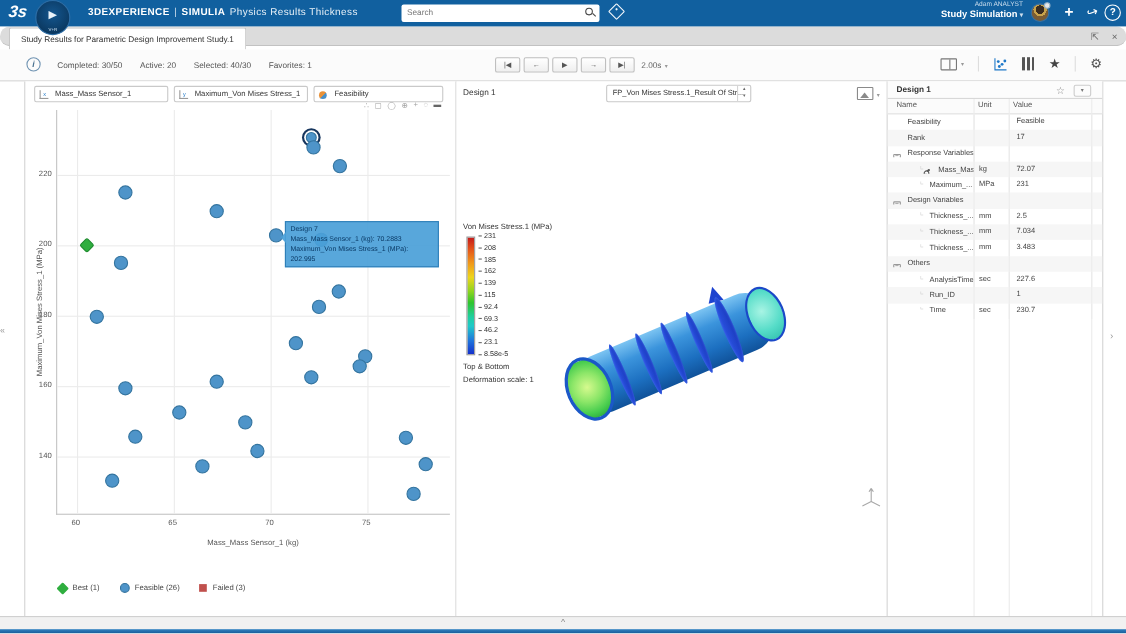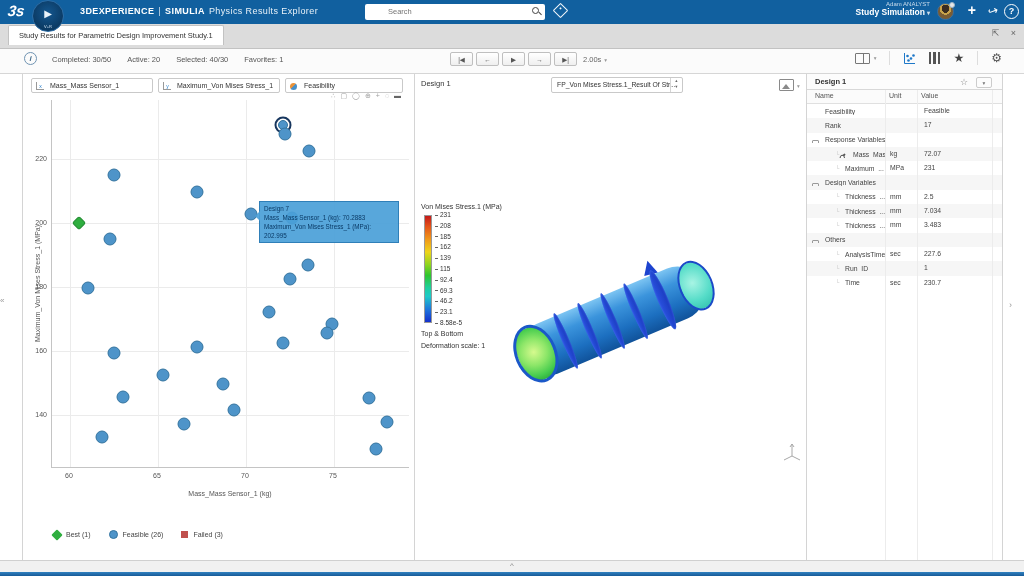--- a/index.html
+++ b/index.html
@@ -13,39 +13,39 @@
   .compass { position:absolute; left:32px; top:0px; width:32px; height:32px; border-radius:50%;
              background:radial-gradient(circle at 50% 40%, #14568e 0%, #0b3a63 70%, #082c4e 100%);
              border:1px solid #2d6da5; z-index:30; text-align:center; }
   .compass .play { color:#eaf3fa; font-size:10px; line-height:26px; }
   .compass .vr { position:absolute; left:0; right:0; bottom:2px; color:#cfe2f2; font-size:4px; }
   .brand { position:absolute; left:80px; top:6px; color:#fff; font-size:9px; letter-spacing:0.4px; }
   .brand b { font-weight:bold; }
   .brand .sep { margin:0 4px; color:#cfe0ee; }
   .brand .appname { font-weight:normal; color:#e8f1f8; margin-left:4px; }
   .searchbox { position:absolute; left:365px; top:4px; width:180px; height:16px; background:#fff; border-radius:2px; }
-  .searchbox input { position:absolute; left:23px; top:1px; width:155px; height:13px; border:none; outline:none; font-size:7.5px; color:#444; font-family:inherit; }
+  .searchbox input { position:absolute; left:5px; top:1px; width:155px; height:13px; border:none; outline:none; font-size:7.5px; color:#444; font-family:inherit; }
   .mag { position:absolute; right:6px; top:3px; width:7px; height:7px; border:1.4px solid #444; border-radius:50%; }
   .mag::after { content:""; position:absolute; left:5px; top:5px; width:4px; height:1.4px; background:#444; transform:rotate(45deg); }
   .tagicon { position:absolute; left:555px; top:5px; width:11px; height:11px; border:1.4px solid #f2f7fb; border-radius:1px; transform:rotate(45deg); }
   .tagicon::after { content:""; position:absolute; left:1.5px; top:1.5px; width:2px; height:2px; border-radius:50%; background:#f2f7fb; }
   .userblock { position:absolute; right:94px; top:1px; text-align:right; color:#fff; }
   .userblock .l1 { font-size:6px; color:#c9dcec; }
   .userblock .l2 { font-size:8.5px; font-weight:bold; }
   .userblock .chev { font-size:6px; color:#cfe0ee; margin-left:2px; }
   .avatar { position:absolute; right:70px; top:3px; width:17px; height:17px; border-radius:50%;
             background:radial-gradient(circle at 50% 32%, #3a2c20 0 4px, #c8a24a 4px 6px, #7a5c34 6px); border:1px solid #3c6f9e; }
   .avatar .badge { position:absolute; right:-2px; top:-2px; width:6px; height:6px; border-radius:50%; background:#e8e8e8; border:1px solid #9ab4c8; }
   .tb-ic { position:absolute; top:2px; color:#fff; font-size:14px; }
   .tb-plus { right:48px; font-weight:bold; }
   .tb-share { right:26px; font-size:12px; top:4px; transform:rotate(-20deg); }
   .tb-help { right:5px; top:4px; width:15px; height:15px; border:1.4px solid #fff; border-radius:50%; font-size:9px; font-weight:bold; text-align:center; line-height:13px; }
 
   
-  .tabbar { position:absolute; left:0; top:24px; width:1024px; height:25px; background:#dcdcdc; border-bottom:1px solid #c2c2c2; z-index:10; }
+  .tabbar { position:absolute; left:0; top:24px; width:1024px; height:18px; background:#dcdcdc; border-bottom:1px solid #c2c2c2; z-index:10;border-radius:9px; }
   .tab { position:absolute; left:8px; top:1px; height:20px; background:#fff; border:1px solid #c2c2c2; border-bottom:none; border-radius:2px 2px 0 0; padding:0 10px; font-size:7.5px; color:#333; line-height:19px; }
   .tab-actions { position:absolute; right:8px; top:4px; color:#666; font-size:9px; }
   .tab-actions span { margin-left:9px; cursor:default; }
 
   
   .toolbar { position:absolute; left:0; top:45px; width:1024px; height:29px; background:#fbfbfb; border-bottom:1px solid #d6d6d6; }
   .info-ic { position:absolute; left:24px; top:7px; width:13px; height:13px; border:1px solid #6f93b2; border-radius:50%; color:#48708f; font-size:8px; font-weight:bold; text-align:center; line-height:12px; font-style:italic; }
   .counters { position:absolute; left:52px; top:10px; display:flex; gap:16px; font-size:7.5px; color:#555; }
   #playback { position:absolute; left:450px; top:7px; display:flex; gap:3px; }
   .pbtn { width:23px; height:14px; border:1px solid #bfbfbf; border-radius:2px; background:linear-gradient(#ffffff,#efefef); color:#555; font-size:6.5px; text-align:center; line-height:13px; }
@@ -152,21 +152,21 @@
   .sensor-ic::after { content:""; position:absolute; left:-1px; top:-1px; width:3px; height:3px; border:1px solid #555; border-radius:50%; background:#fff; }
 </style>
 </head>
 <body>
 
 <div id="app">
 
   <div class="topbar">
     <div class="logo3ds">3s</div>
     <div class="brand">
-      <b>3DEXPERIENCE</b><span class="sep">|</span><b>SIMULIA</b><span class="appname">Physics Results Explorer</span>
+      <b>3DEXPERIENCE</b><span class="sep">|</span><b>SIMULIA</b><span class="appname">Physics Results Thickness</span>
     </div>
     <div class="searchbox">
       <input placeholder="Search" style="">
       <span class="mag"></span>
     </div>
     <span class="tagicon"></span>
     <div class="userblock">
       <div class="l1">Adam ANALYST</div>
       <div class="l2"><span>Study Simulation</span><span class="chev">▾</span></div>
     </div>

